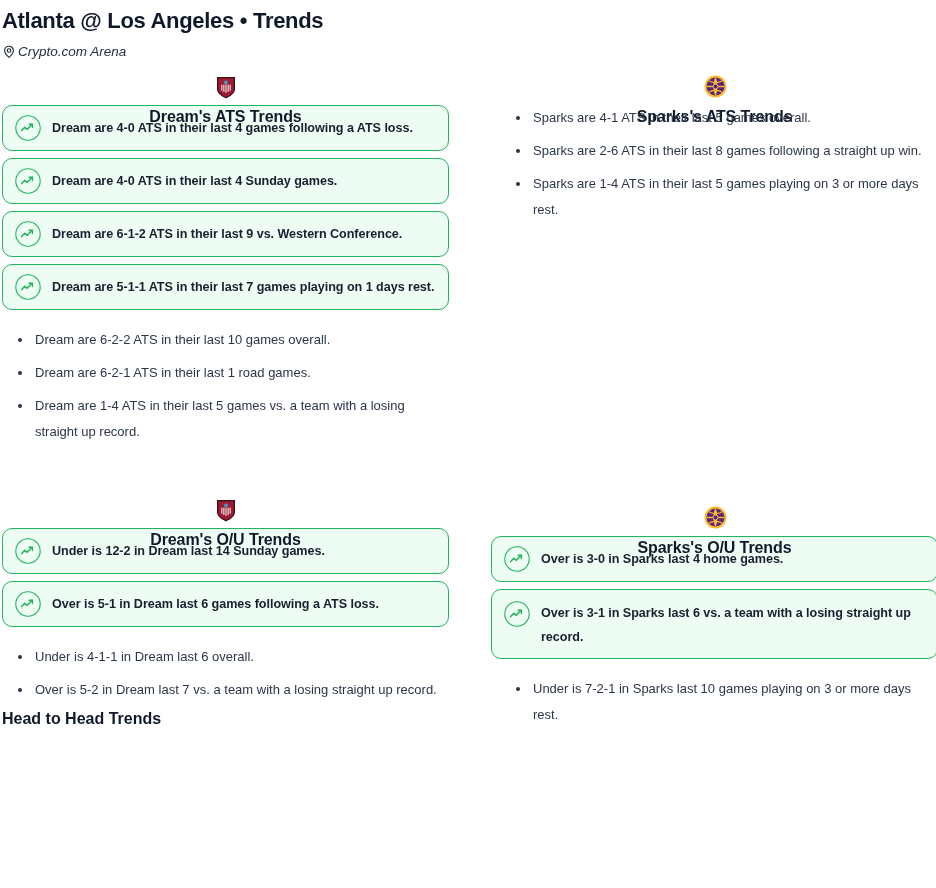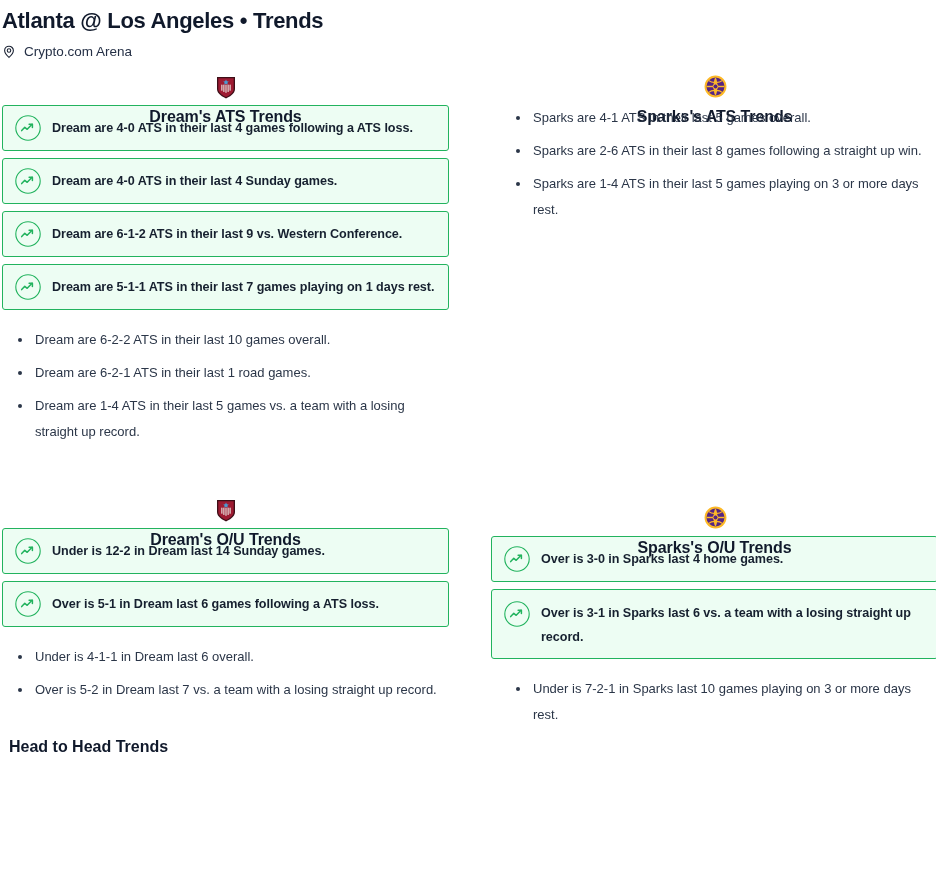--- a/index.html
+++ b/index.html
@@ -26,23 +26,24 @@
     font-weight: 700;
     letter-spacing: -0.3px;
     color: #10192b;
     padding-top: 8px;
     line-height: 26px;
   }
 
   .venue-row {
     display: flex;
     align-items: center;
-    gap: 8px;
+    gap: 2px;
     margin-top: 9px;
     height: 18px;
+    font-style: italic;
   }
   .venue-text {
     font-size: 13.5px;
     color: #253046;
     line-height: 18px;
   }
   .pin-icon { display: block; width: 14px; height: 14px; }
 
   
   .cols {
@@ -71,21 +72,21 @@
   }
   .logo { width: 22px; height: 24px; flex: 0 0 22px; display: block; }
 
   
   .card {
     display: flex;
     align-items: center;
     gap: 11px;
     background: #edfdf3;
     border: 1px solid #22b35e;
-    border-radius: 3px;
+    border-radius: 10px;
     padding: 9px 12px;
     margin-bottom: 7px;
     min-height: 44px;
   }
   .card-text {
     font-size: 12.6px;
     font-weight: 700;
     color: #16202f;
     line-height: 24px;
     letter-spacing: -0.05px;
@@ -116,24 +117,23 @@
     height: 4px;
     border-radius: 50%;
     background: #2b3648;
   }
   .col-right ul.trend-list li { padding-left: 42px; max-width: 447px; }
   .col-right ul.trend-list li::before { left: 25px; }
 
   
   .h2h {
     position: absolute;
-    left: 9px;
+    left: 2px;
     top: 708px;
     width: 470px;
-    margin-top: 28px;
   }
   .h2h-title {
     font-size: 16px;
     font-weight: 700;
     color: #10192b;
     line-height: 22px;
     margin-bottom: 4px;
   }
   .h2h ul.trend-list li { margin-bottom: 7px; }
 

